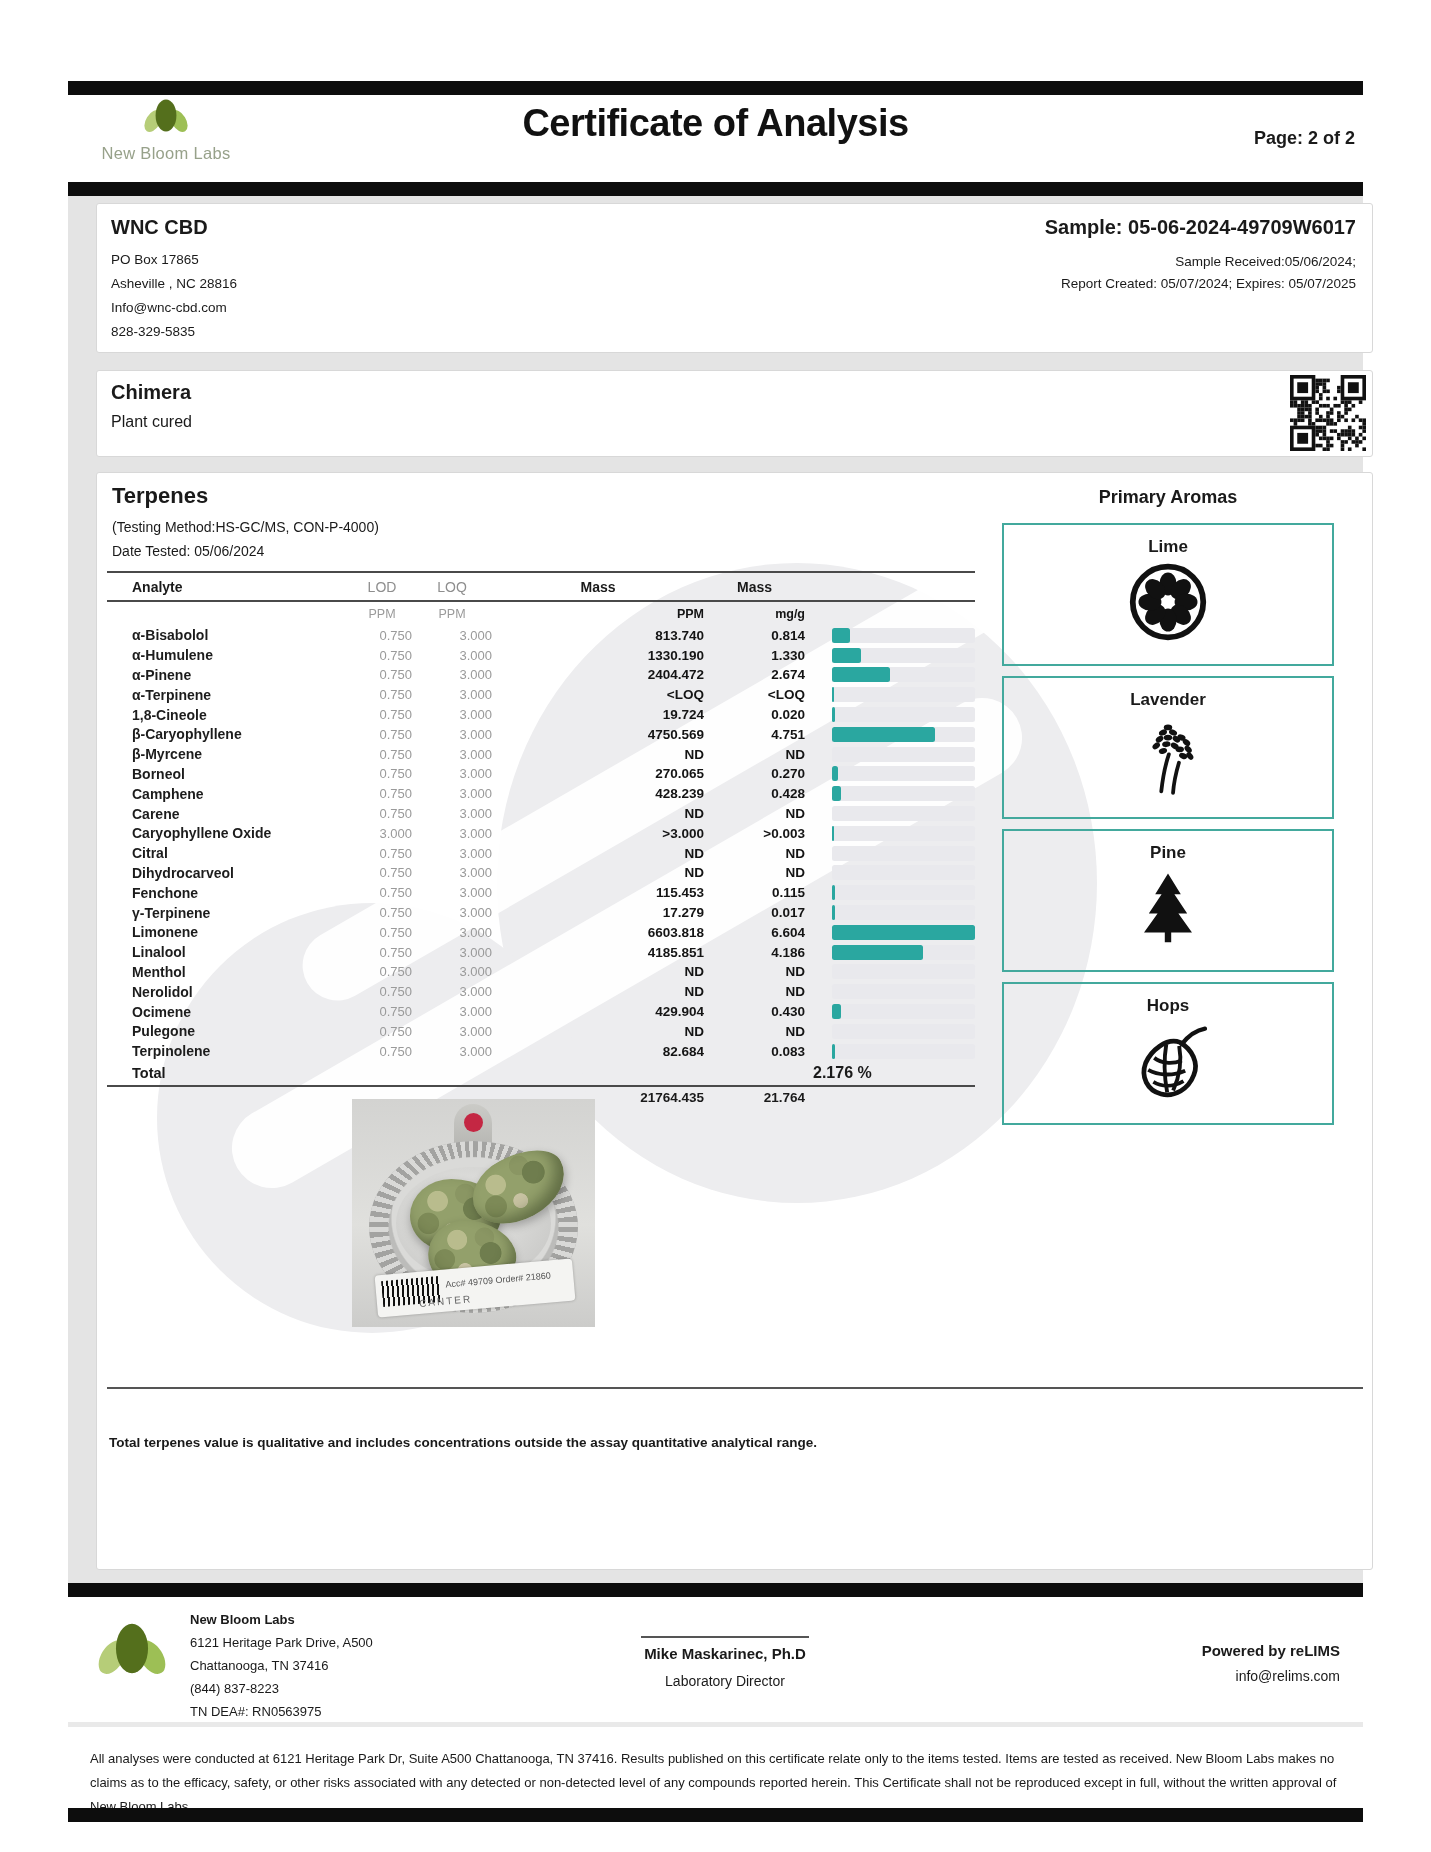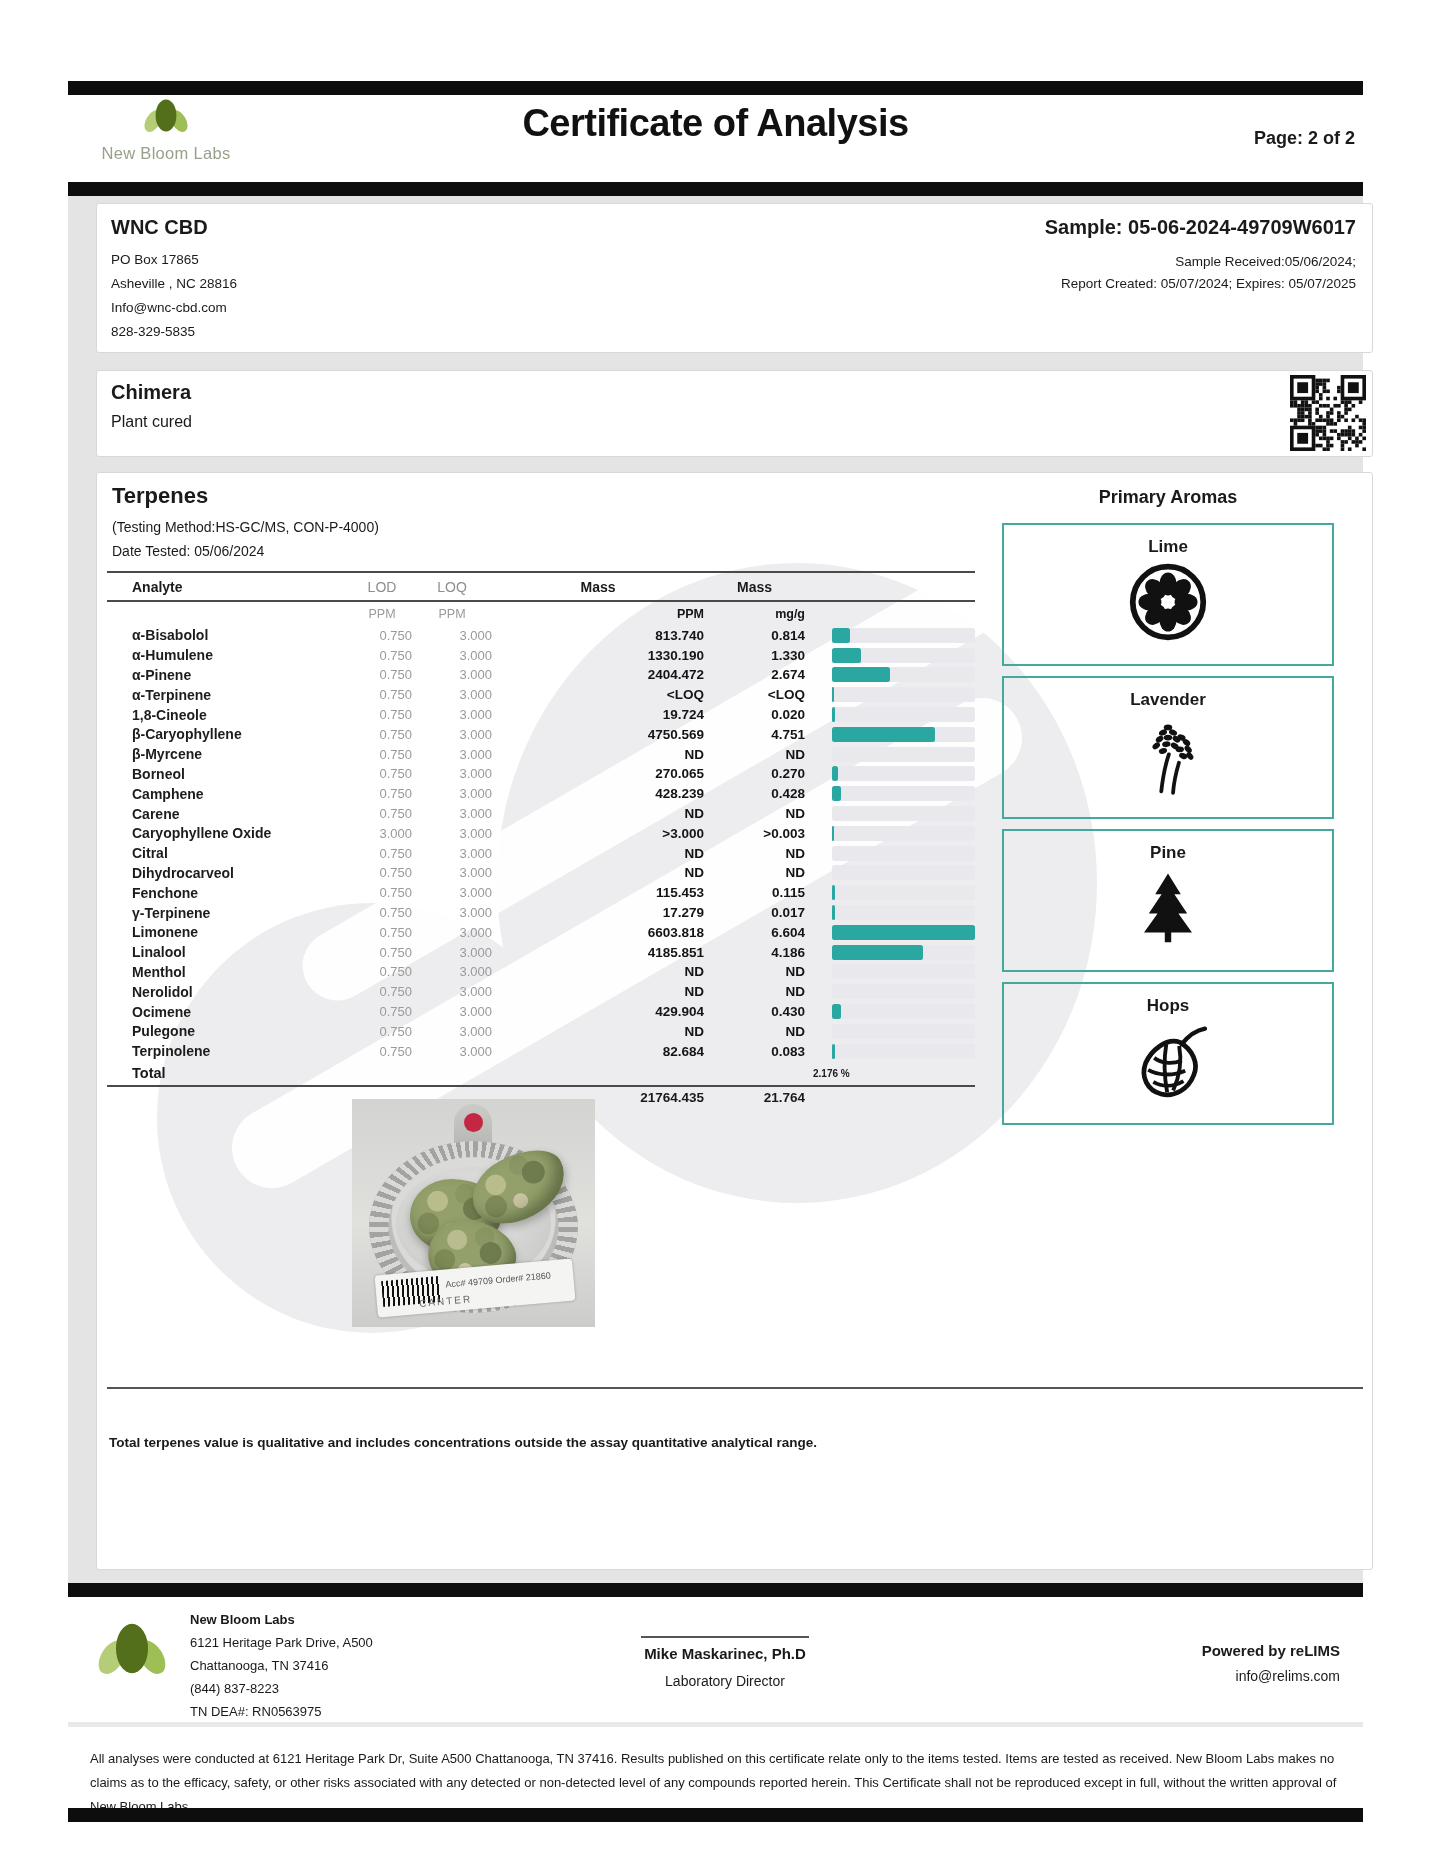--- a/index.html
+++ b/index.html
@@ -64,21 +64,21 @@
   .t-units .lod,.t-units .loq{font-size:12.5px;color:#9a9a9a;text-align:center;}
   .t-units .ppm,.t-units .mgg{font-size:12.5px;font-weight:700;color:#141414;}
   .t-row .an{font-size:14px;font-weight:600;color:#1c1c1c;}
   .t-row .lod,.t-row .loq{font-size:13px;color:#9a9a9a;}
   .t-row .ppm,.t-row .mgg{font-size:13.5px;font-weight:700;color:#141414;}
   .track{display:block;width:143px;height:15px;background:#e9e9ed;border-radius:2.5px;}
   .fill{display:block;height:15px;background:#2aa7a0;border-radius:2.5px;}
   .t-total{font-weight:700;}
   .t-total .an{font-size:14.5px;}
   .t-total .ppm,.t-total .mgg{font-size:13.5px;margin-top:48px;}
-  .t-total .barc{font-size:10px;padding-left:8px;}
+  .t-total .barc{font-size:16px;padding-left:8px;}
 
   
   .aromas{position:absolute;left:905px;top:14px;width:332px;}
   .aromas-title{text-align:center;font-size:18px;font-weight:700;height:26px;margin-bottom:10px;}
   .aroma-box{height:143px;border:2px solid #43a99d;margin-bottom:10px;box-sizing:border-box;text-align:center;position:relative;}
   .aroma-label{margin-top:12px;font-size:17px;font-weight:600;}
   .aroma-ico{display:block;margin:4px auto 0 auto;}
 
   
   .photo{position:absolute;left:255px;top:626px;width:243px;height:228px;background:linear-gradient(180deg,#d3d3d1,#e0e0dd 55%,#ccccca);overflow:hidden;}

